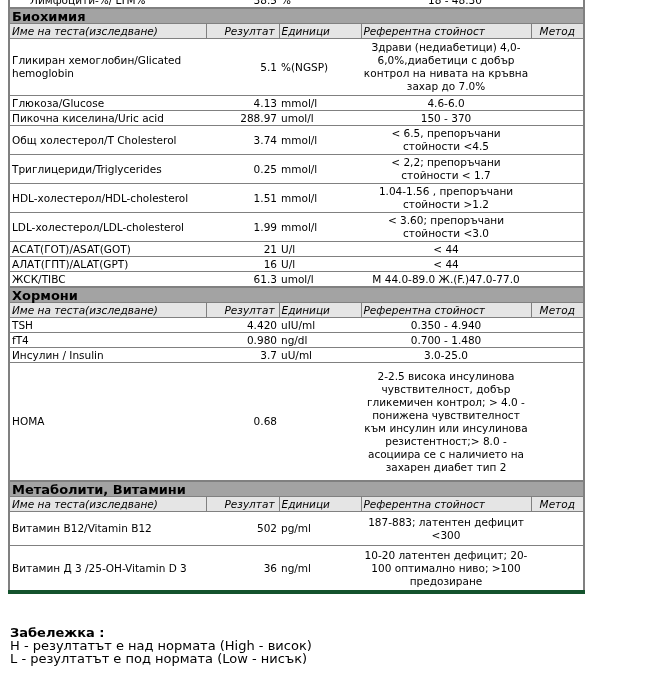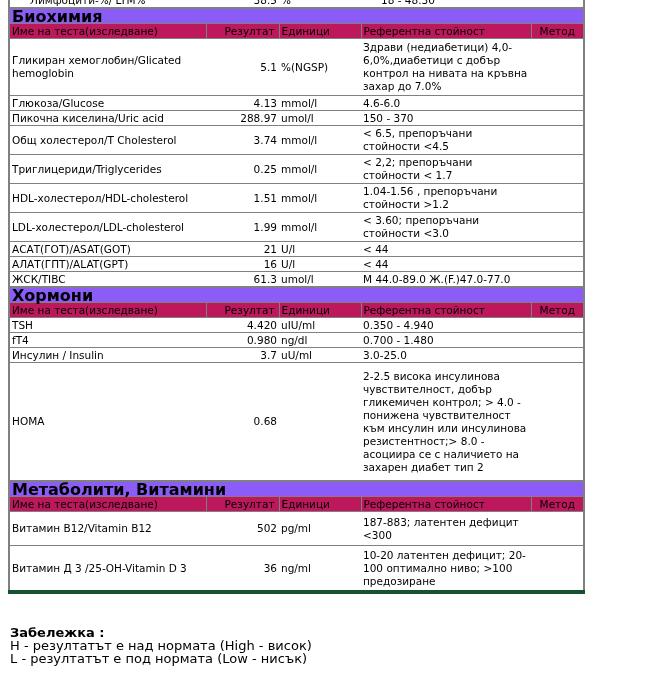--- a/index.html
+++ b/index.html
@@ -17,26 +17,26 @@
       line-height: 13px; font-size: 10.5px;
     }
     col.c-name { width: 197px; }
     col.c-res { width: 73px; }
     col.c-unit { width: 82px; }
     col.c-ref { width: 170px; }
     col.c-meth { width: 53px; }
     td.res { text-align: right; padding-right: 6px; }
     td.res-c { text-align: right; padding-right: 8px; }
     td.unit { padding-left: 6px; }
-    td.ref { padding-left: 2px; padding-top: 1px; padding-bottom: 1px; }
+    td.ref { padding-left: 2px; padding-top: 1px; padding-bottom: 1px; text-align: center; }
     tr.section td {
-      background: #8b5cf6; font-weight: bold; border-top: 2px solid #808080;
-      height: 14px; font-size: 16px;
-    }
-    tr.colhead td { background: #be185d; height: 14px; border-right: 1px solid #808080; }
+      background: #a3a3a3; font-weight: bold; border-top: 2px solid #808080;
+      height: 14px; font-size: 13px;
+    }
+    tr.colhead td { background: #e5e5e5; height: 14px; border-right: 1px solid #808080; font-style: italic; }
     tr.colhead td:last-child { border-right: none; }
     tr.colhead td.h-res { text-align: right; padding-right: 4px; }
     tr.colhead td.h-meth { text-align: center; }
     tr.last td { border-bottom: 4px solid #14532d; }
     tr.r1 td { height: 14px; }
     tr.r2 td { height: 28px; }
     tr.r4 td { height: 56px; }
     tr.r3 td { height: 44px; }
     tr.r8 td { height: 117px; }
     tr.r2b td { height: 33px; }

